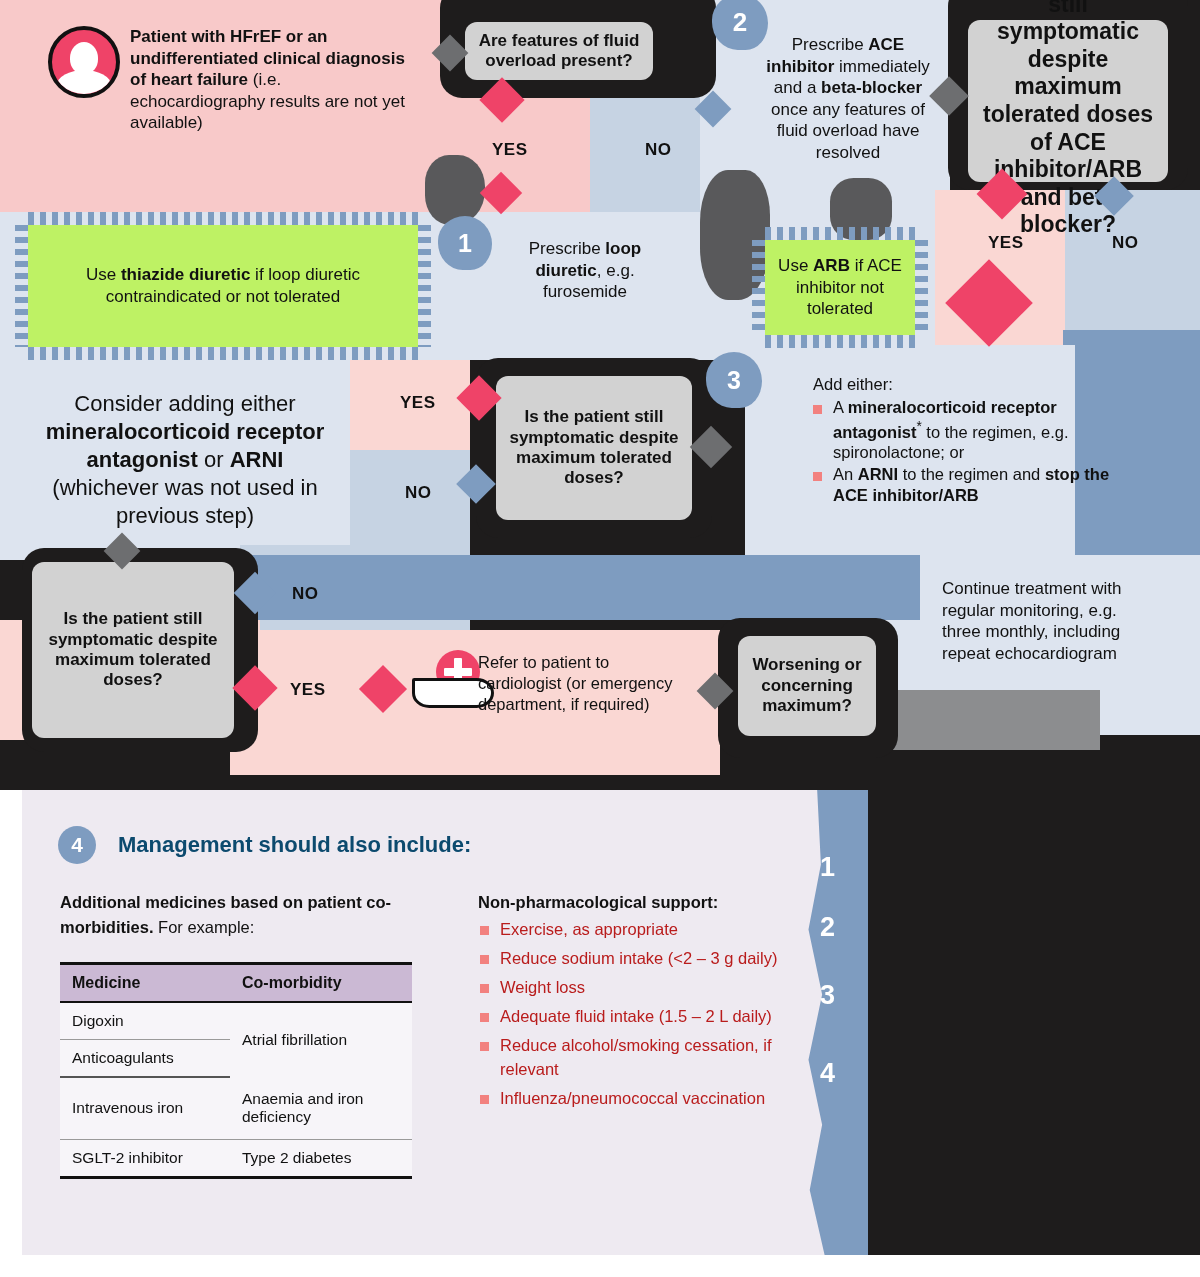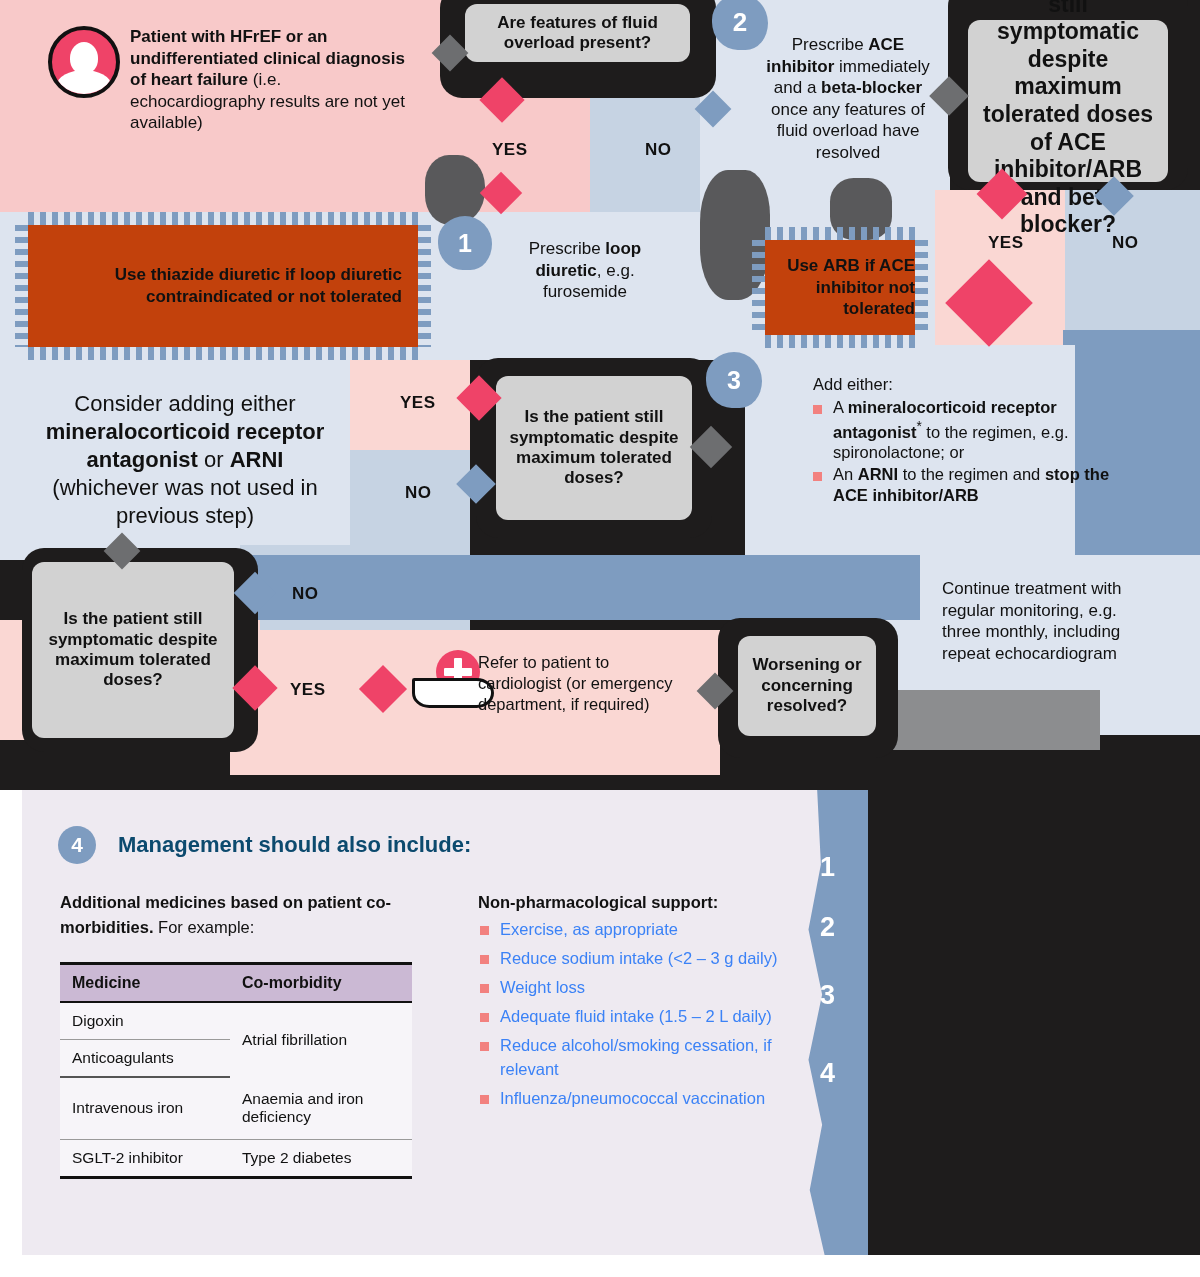--- a/index.html
+++ b/index.html
@@ -48,23 +48,23 @@
 
   
   .badge {
     position:absolute; background:#7e9cc0; color:#fff; font-weight:bold;
     display:flex; align-items:center; justify-content:center;
     border-radius:50% 50% 40% 46% / 46% 52% 48% 50%;
   }
 
   
   .dashbox {
-    position:absolute; background:#c2410c;
-    display:flex; align-items:center; justify-content:center; text-align:right;
-    color:#111; line-height:1.27;font-weight:bold;
+    position:absolute; background:#bef264;
+    display:flex; align-items:center; justify-content:center; text-align:center;
+    color:#111; line-height:1.27;
   }
   .dashbox::before, .dashbox::after {
     content:""; position:absolute; left:0; right:0; height:13px;
     background-image: repeating-linear-gradient(to right,#7e9cc0 0 6px, transparent 6px 12px);
   }
   .dashbox::before { top:-13px; }
   .dashbox::after  { bottom:-13px; }
   .dashside { position:absolute; top:0; bottom:0; width:13px;
     background-image: repeating-linear-gradient(to bottom,#7e9cc0 0 6px, transparent 6px 12px); }
 
@@ -104,21 +104,21 @@
 
   table.med { position:absolute; border-collapse:collapse; width:352px; font-size:15.5px; }
   table.med th { background:#cbb9d4; font-weight:bold; text-align:left;
                  padding:9px 12px; font-size:16px; color:#111; }
   table.med td { padding:9px 12px; color:#111; background:#f7f5f9; vertical-align:middle; }
   table.med tr.top-rule th { border-top:3px solid #111; border-bottom:2px solid #111; }
   table.med td.rule-b { border-bottom:1px solid #9a9a9a; }
   table.med td.rule-thick { border-bottom:2px solid #555; }
   table.med tr.last td { border-bottom:3px solid #111; }
 
-  ul.bul { position:absolute; list-style:none; font-size:16.5px; line-height:1.45; color:#3b82f6; }
+  ul.bul { position:absolute; list-style:none; font-size:16.5px; line-height:1.45; color:#b91c1c; }
   ul.bul li { position:relative; padding-left:22px; margin-bottom:5px; }
   ul.bul li::before { content:""; position:absolute; left:2px; top:8px;
                       width:9px; height:9px; background:#f2817f; }
 
   ul.inbul { list-style:none; margin-top:2px; }
   ul.inbul li { position:relative; padding-left:20px; margin-bottom:1px; }
   ul.inbul li::before { content:""; position:absolute; left:0; top:8px;
                         width:9px; height:9px; background:#f2817f; }
 </style>
 </head>
@@ -176,21 +176,21 @@
     <div class="avatar" style="left:48px;top:26px;">
       <div class="head"></div>
         <div class="body"></div>
     </div>
     <div class="txt left" style="left:130px;top:26px;width:280px;font-size:17px;">
       <b>Patient with HFrEF or an undifferentiated clinical diagnosis of heart failure</b>
       <span>(i.e. echocardiography results are not yet available)</span>
     </div>
 
     <div class="halo" style="left:440px;top:-14px;width:276px;height:112px;"></div>
-    <div class="card" style="left:465px;top:4px;width:225px;height:58px;font-size:17px;">Are features of fluid overload present?</div>
+    <div class="card" style="left:465px;top:22px;width:188px;height:58px;font-size:17px;">Are features of fluid overload present?</div>
     <div class="dia pinkd" style="left:486px;top:84px;width:32px;height:32px;"></div>
     <div class="dia blued" style="left:700px;top:96px;width:26px;height:26px;"></div>
     <div class="dia greyd" style="left:437px;top:40px;width:26px;height:26px;"></div>
     <div class="yn" style="left:492px;top:140px;font-size:17px;">YES</div>
     <div class="yn" style="left:645px;top:140px;font-size:17px;">NO</div>
     <div class="dia pinkd" style="left:486px;top:178px;width:30px;height:30px;"></div>
 
     <div class="badge" style="left:712px;top:-6px;width:56px;height:56px;font-size:26px;">2</div>
     <div class="txt" style="left:758px;top:34px;width:180px;font-size:17px;">
       <span>Prescribe </span><b>ACE inhibitor</b><span> immediately and a </span><b>beta-blocker</b><span> once any features of fluid overload have resolved</span>
@@ -242,21 +242,21 @@
     <div class="dia pinkd" style="left:366px;top:672px;width:34px;height:34px;"></div>
     <div class="handicon" style="left:412px;top:650px;">
       <div class="crc"></div>
         <div class="cv"></div>
         <div class="ch"></div>
         <div class="hand"></div>
     </div>
     <div class="txt left" style="left:478px;top:652px;width:208px;font-size:16.5px;">Refer to patient to cardiologist (or emergency department, if required)</div>
 
     <div class="halo" style="left:718px;top:618px;width:180px;height:140px;"></div>
-    <div class="card" style="left:738px;top:636px;width:138px;height:100px;font-size:17px;">Worsening or concerning resolved?</div>
+    <div class="card" style="left:738px;top:636px;width:138px;height:100px;font-size:17px;">Worsening or concerning maximum?</div>
     <div class="dia greyd" style="left:702px;top:678px;width:26px;height:26px;"></div>
 
     <div class="txt left" style="left:942px;top:578px;width:210px;font-size:17px;">Continue treatment with regular monitoring, e.g. three monthly, including repeat echocardiogram</div>
   </div>
 
   <div class="mgmt">
     <div class="mgmt-bg"></div>
     <div class="mgmt-dark"></div>
     <div class="ribbon"></div>
 

